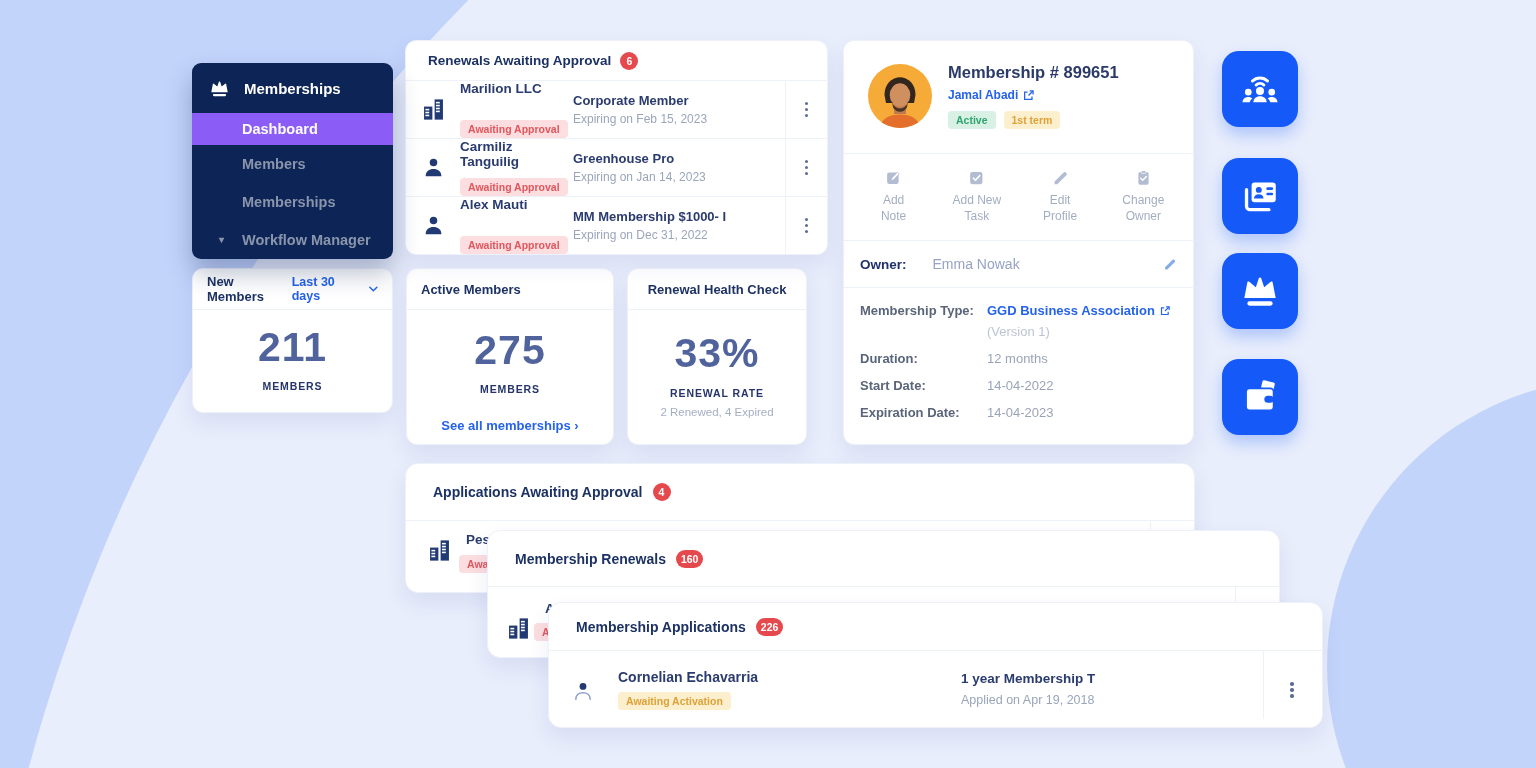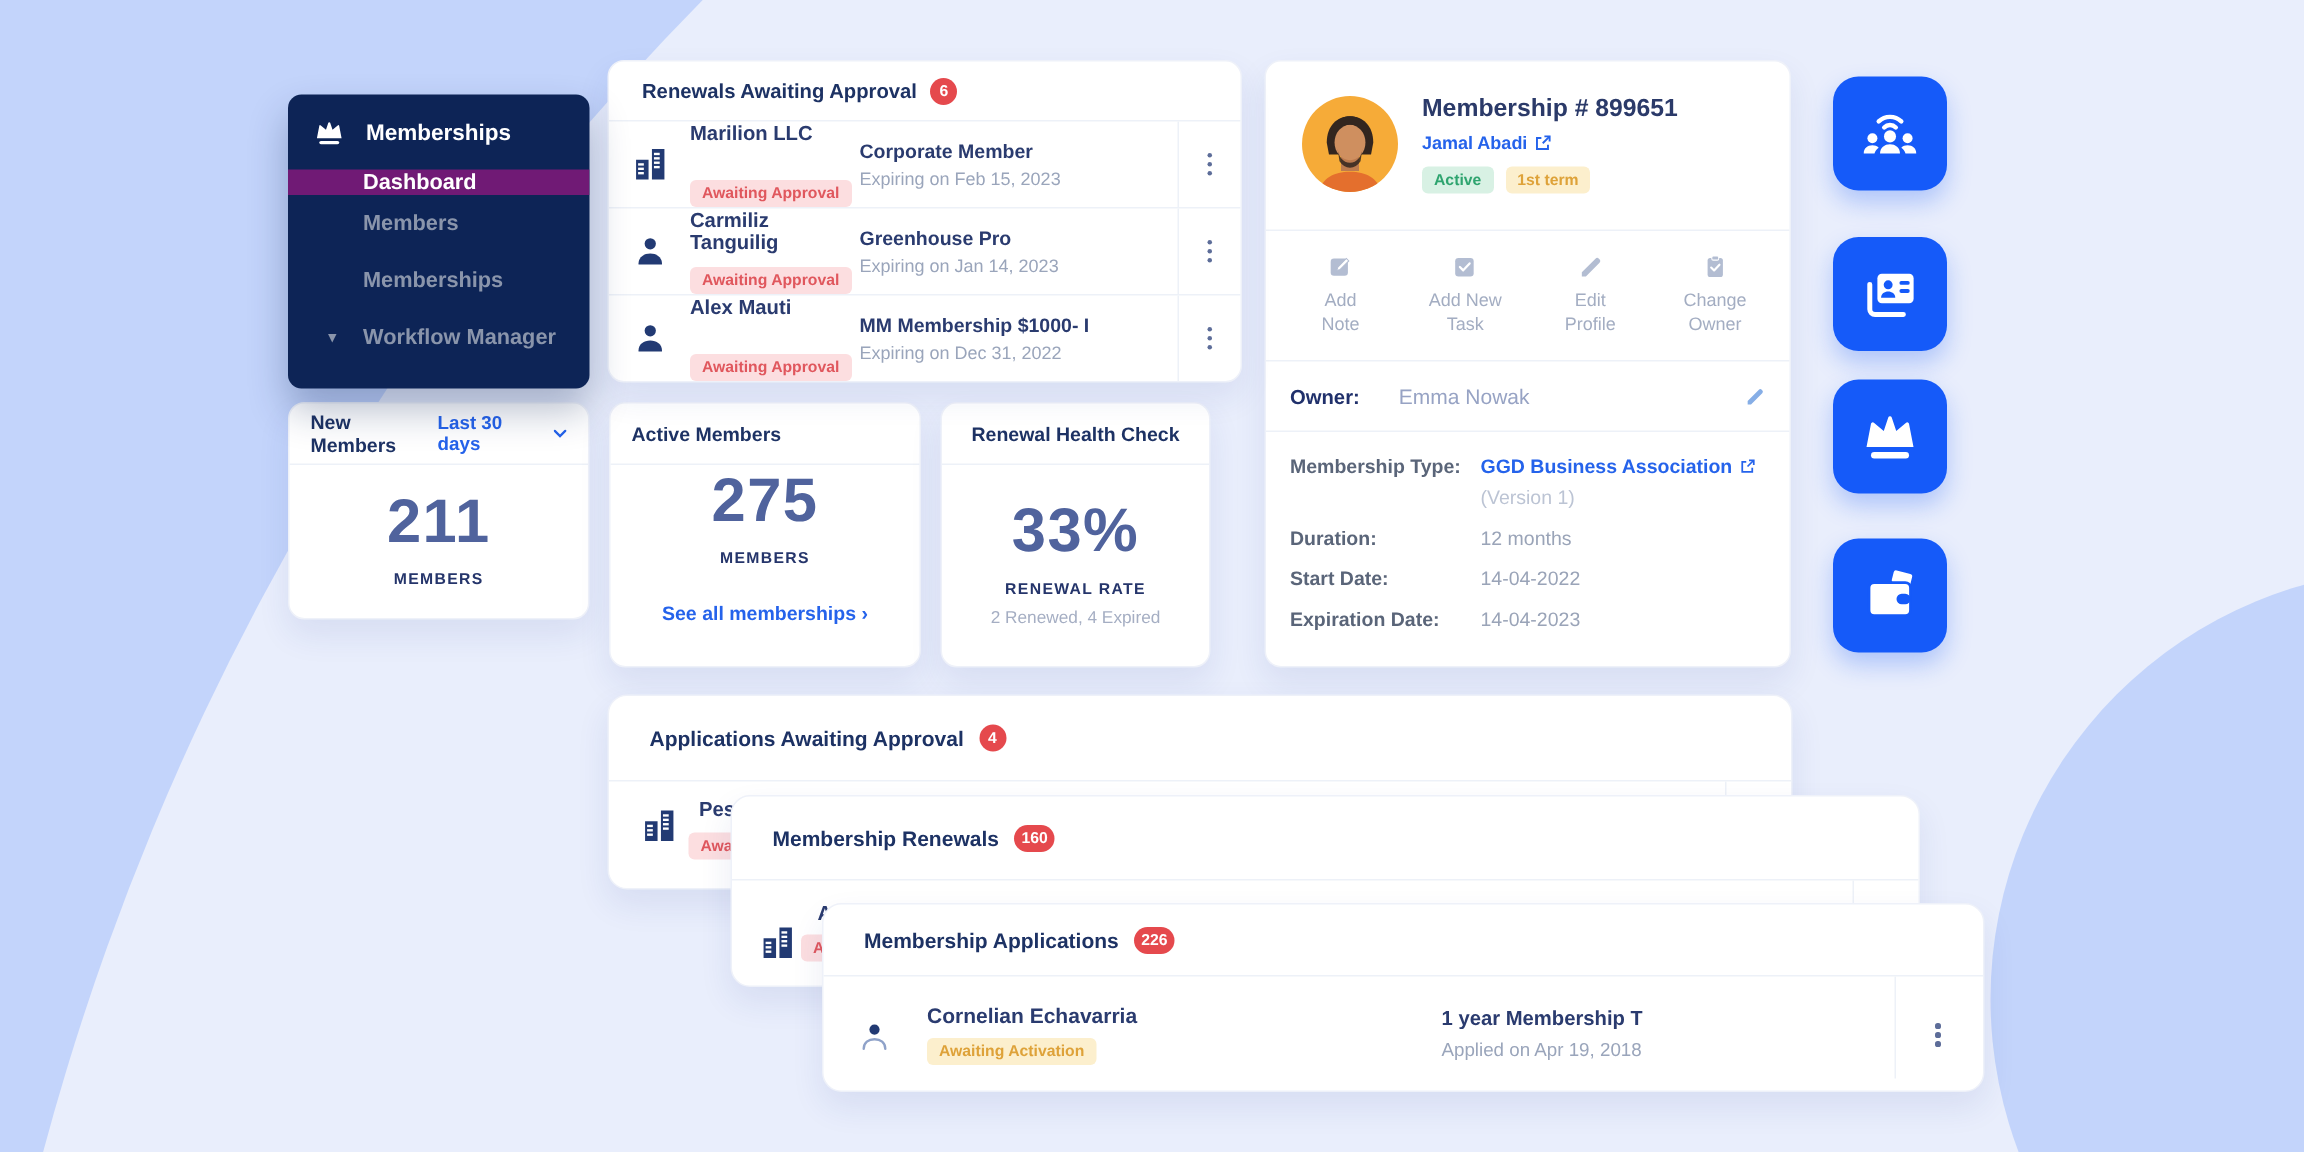--- a/index.html
+++ b/index.html
@@ -14,21 +14,21 @@
         box-sizing:border-box;}
 
   
   .sidebar{position:absolute;left:192px;top:63px;width:201px;height:196px;
            background:#0d2456;border-radius:9px;z-index:3;
            box-shadow:0 14px 26px rgba(13,36,86,.30);overflow:hidden;}
   .sb-head{height:50px;display:flex;align-items:center;padding-left:17px;gap:14px;
            color:#fff;font-size:15px;font-weight:bold;cursor:pointer;}
   .sb-item{height:38px;display:flex;align-items:center;padding-left:50px;
            font-size:14.5px;font-weight:bold;color:#8a95ab;position:relative;cursor:pointer;}
-  .sb-item.active{height:17px;background:#701a75;color:#fff;}
+  .sb-item.active{height:32px;background:#8b5cf6;color:#fff;}
   .sb-caret{position:absolute;left:27px;top:13px;font-size:10px;color:#8a95ab;}
 
   
   .renewals{left:405px;top:40px;width:423px;height:215px;z-index:2;display:flex;flex-direction:column;}
   .rc-head{height:39px;border-bottom:1px solid #edf1f8;display:flex;align-items:center;
            padding-left:22px;gap:9px;font-size:13.5px;font-weight:bold;color:#1d3264;}
   .badge-round{min-width:18px;height:18px;border-radius:9px;background:#e5494d;color:#fff;
            font-size:10.5px;font-weight:bold;display:inline-flex;align-items:center;
            justify-content:center;padding:0 5px;box-sizing:border-box;}
   .rc-row{flex:1;display:flex;align-items:stretch;cursor:pointer;}
@@ -343,21 +343,21 @@
       </span>
     </div>
     <div class="stat-num" style="margin-top:14px">211</div>
     <div class="stat-unit" style="margin-top:9px">MEMBERS</div>
   </section>
 
   <section class="card active-members">
     <div class="stat-head">
       <span>Active Members</span>
     </div>
-    <div class="stat-num" style="">275</div>
+    <div class="stat-num" style="margin-top:17px">275</div>
     <div class="stat-unit" style="margin-top:9px">MEMBERS</div>
     <div class="see-all" style="margin-top:23px">
       <span>See all memberships</span>
       <span>›</span>
     </div>
   </section>
 
   <section class="card renewal-health">
     <div class="stat-head" style="justify-content:center">
       <span>Renewal Health Check</span>

